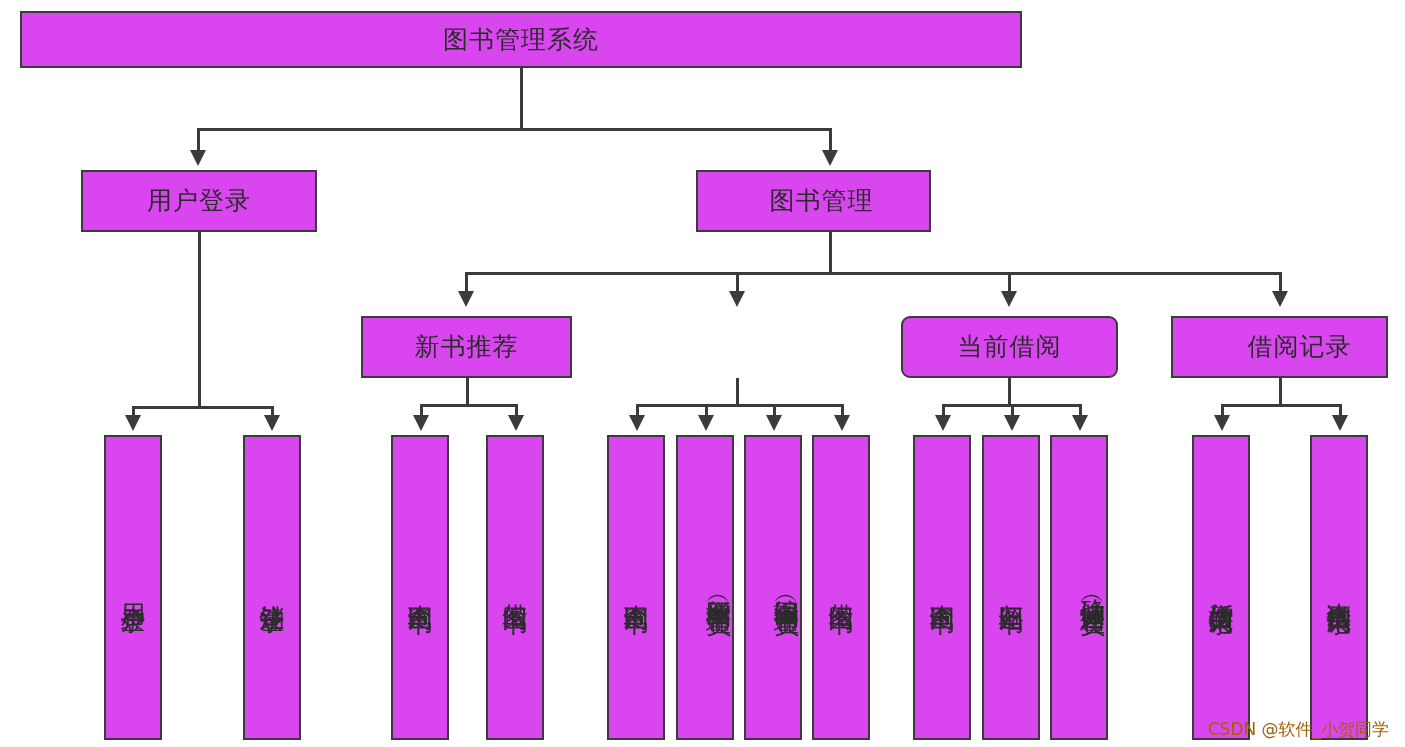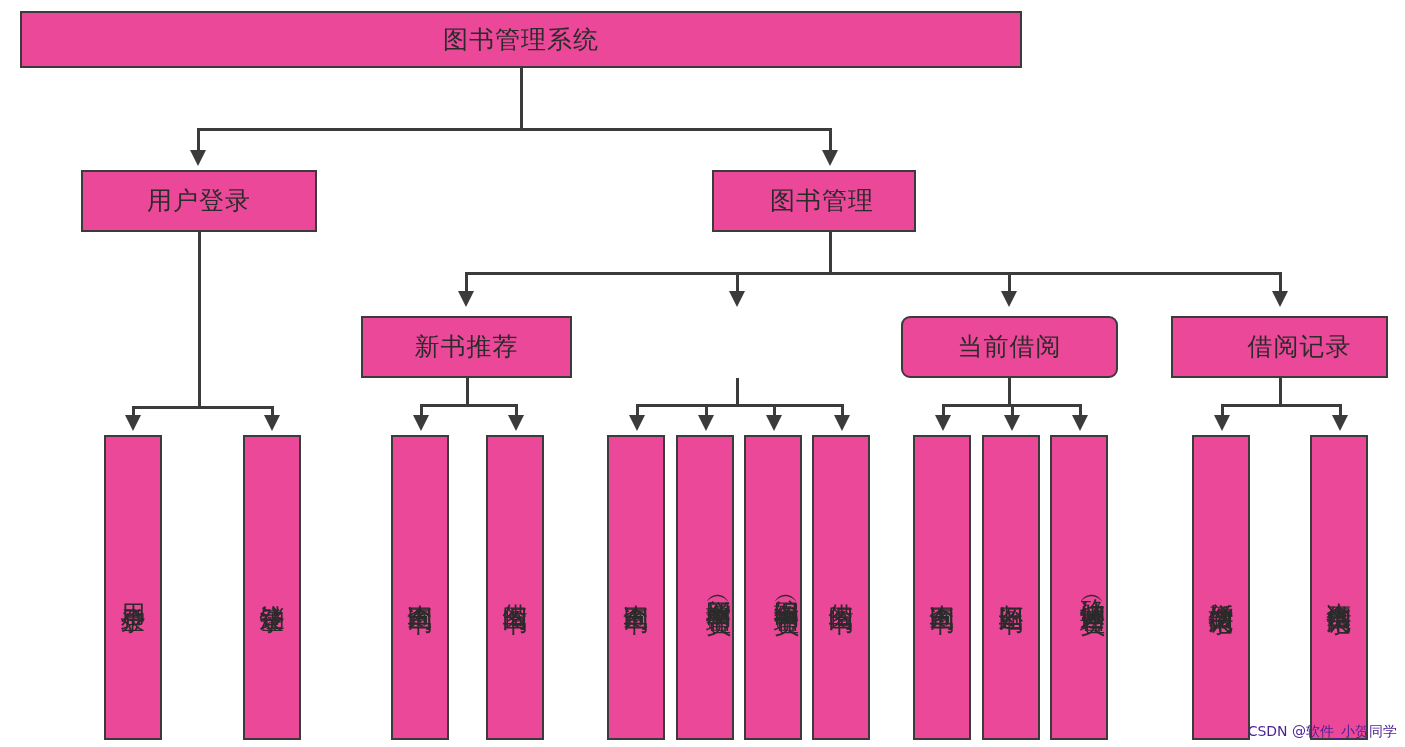--- a/index.html
+++ b/index.html
@@ -14,21 +14,21 @@
     position: relative;
     width: 1405px;
     height: 747px;
     background: #ffffff;
     overflow: hidden;
   }
   .node {
     position: absolute;
     box-sizing: border-box;
     border: 2.5px solid #3b3b3b;
-    background: #ec4899;
+    background: #d946ef;
     display: flex;
     align-items: center;
     justify-content: center;
     color: #2b2b2b;
     z-index: 3;
   }
   .node.horiz {
     font-size: 25px;
     letter-spacing: 1px;
     line-height: 1.1;
@@ -59,24 +59,24 @@
     position: absolute;
     width: 0;
     height: 0;
     border-left: 8px solid transparent;
     border-right: 8px solid transparent;
     border-top: 16px solid #3b3b3b;
     z-index: 2;
   }
   .watermark {
     position: absolute;
-    right: 8px;
+    right: 16px;
     bottom: 6px;
-    font-size: 14px;
-    color: #4c1d95;
+    font-size: 17px;
+    color: #a16207;
     z-index: 5;
     white-space: nowrap;
   }
 </style>
 </head>
 <body>
 
 <div id="canvas">
 
   <div class="node horiz" style="left:20px; top:11px; width:1002px; height:57px;">
@@ -86,21 +86,21 @@
   <div class="edge v" style="left:520px; top:68px; height:61px;"></div>
   <div class="edge h" style="left:197px; top:128px; width:632px;"></div>
   <div class="edge v" style="left:197px; top:128px; height:26px;"></div>
   <div class="arrow" style="left:190px; top:150px;"></div>
   <div class="edge v" style="left:829px; top:128px; height:26px;"></div>
   <div class="arrow" style="left:822px; top:150px;"></div>
 
   <div class="node horiz" style="left:81px; top:170px; width:236px; height:62px;">
     <span>用户登录</span>
   </div>
-  <div class="node horiz" style="left:712px; top:170px; width:204px; height:62px;padding-left:16px;">
+  <div class="node horiz" style="left:696px; top:170px; width:235px; height:62px;padding-left:16px;">
     <span>图书管理</span>
   </div>
 
   <div class="edge v" style="left:198px; top:232px; height:176px;"></div>
   <div class="edge h" style="left:132px; top:406px; width:139px;"></div>
   <div class="edge v" style="left:132px; top:406px; height:12px;"></div>
   <div class="arrow" style="left:125px; top:415px;"></div>
   <div class="edge v" style="left:271px; top:406px; height:12px;"></div>
   <div class="arrow" style="left:264px; top:415px;"></div>
 

